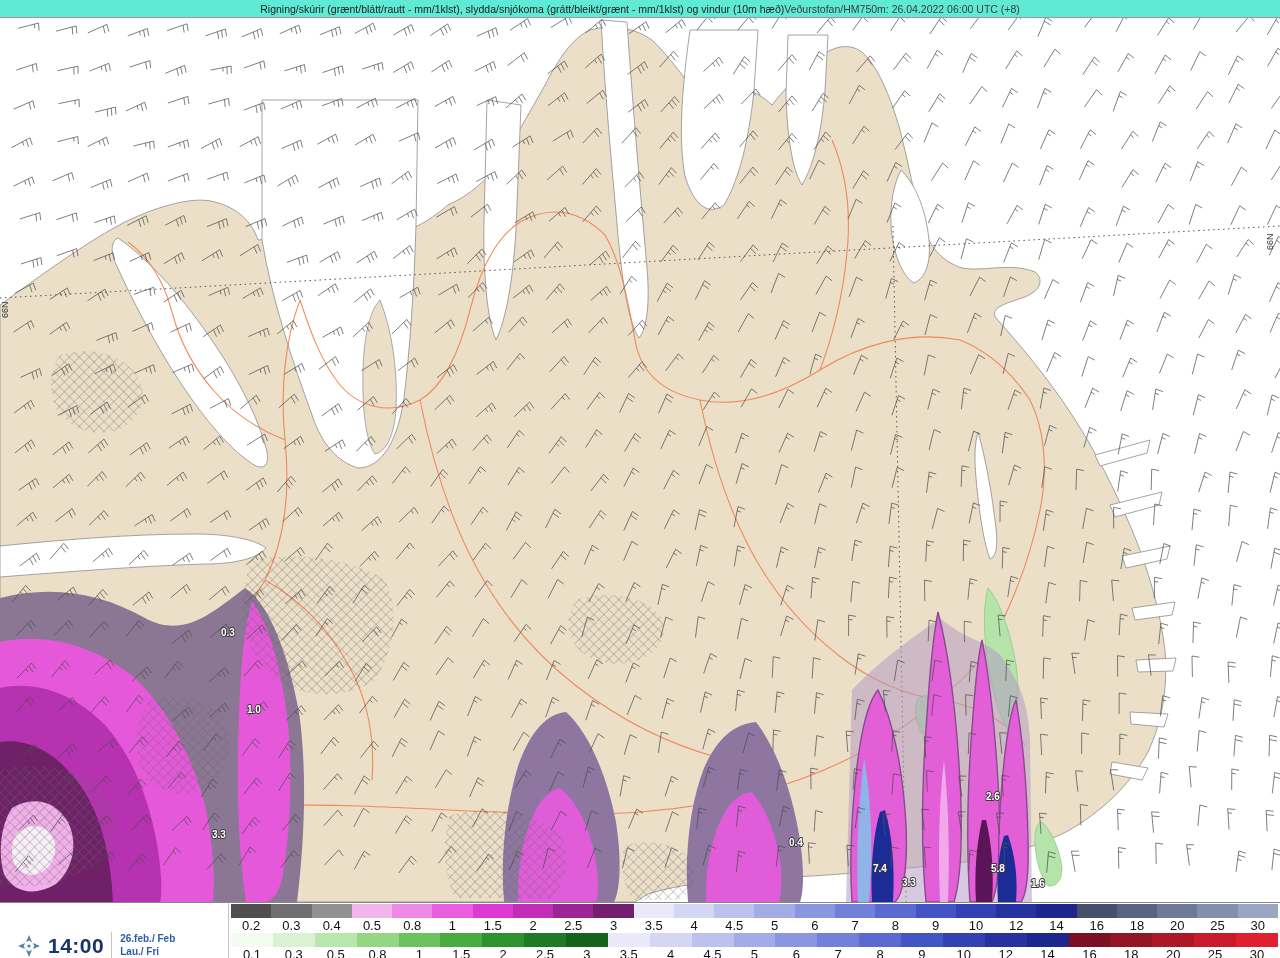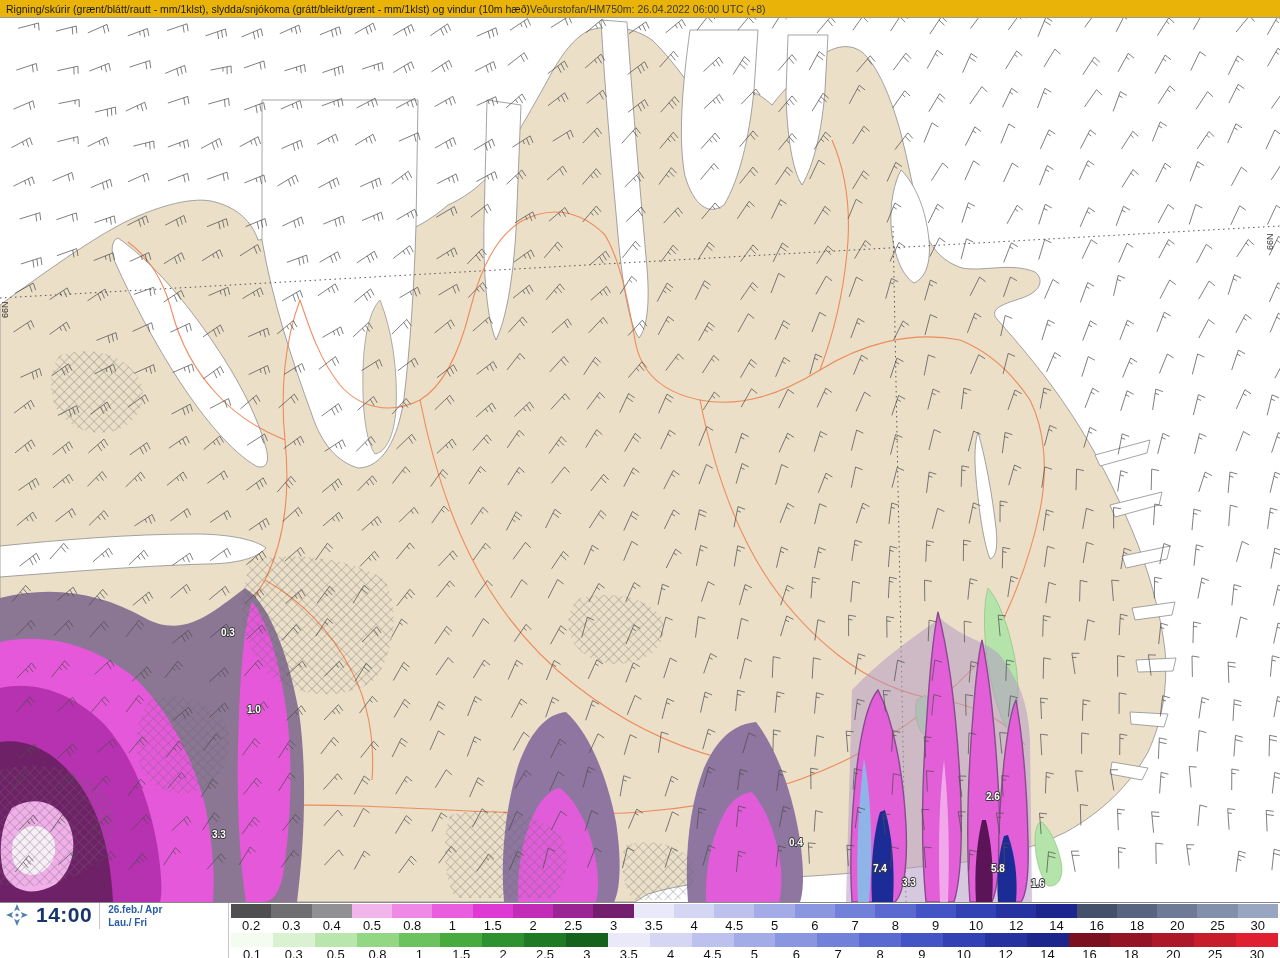--- a/index.html
+++ b/index.html
@@ -1,38 +1,38 @@
 <!DOCTYPE html>
 <html style="--land: #ebdfc8; --sea: #ffffff; --road: #f0814f; --barb: #4c4c4c; --coast: #8d8d8d;"><head>
 <meta charset="utf-8">
 <style>
   :root{
     --land:#ebdfc8; --sea:#ffffff; --road:#f0814f; --barb:#4c4c4c; --coast:#8d8d8d;
   }
   html,body{margin:0;padding:0}
   body{width:1280px;height:958px;overflow:hidden;background:#fff;
        font-family:"Liberation Sans",sans-serif;-webkit-font-smoothing:antialiased}
-  .header{height:18px;background:#eab308;border-bottom:1px solid #9a9a9a;
-          display:flex;justify-content:flex-start;align-items:center;
+  .header{height:18px;background:#5eead4;border-bottom:1px solid #9a9a9a;
+          display:flex;justify-content:center;align-items:center;
           padding:0 6px;font-size:10.5px;color:#1c1c1c;box-sizing:border-box;white-space:nowrap}
   .header .right{color:#3a3a3a}
   .map{position:relative;width:1280px;height:884px;background:var(--sea)}
   svg{display:block}
   .land{fill:var(--land);stroke:var(--coast);stroke-width:0.8}
   .land2{fill:var(--land);stroke:var(--coast);stroke-width:0.7}
   .cut{fill:var(--sea);stroke:var(--coast);stroke-width:0.8}
   .road{stroke:var(--road);stroke-width:1.1;fill:none;opacity:.9}
   .grat{stroke:#555;stroke-width:1;stroke-dasharray:1.5 3.5;fill:none}
   .xhp{fill:url(#xh);opacity:.8}
   #barbs{stroke:var(--barb);stroke-width:0.9;fill:none;opacity:.8}
   .plab{font-family:"Liberation Sans",sans-serif;font-size:10px;font-weight:bold;fill:#ffffff;
         stroke:#3a3a3a;stroke-width:1.8px;paint-order:stroke;stroke-linejoin:round}
   .latlab{font-family:"Liberation Sans",sans-serif;font-size:9px;fill:#333}
   .footer{height:56px;border-top:1px solid #888;display:flex;box-sizing:border-box;background:#fff}
-  .f-left{width:228px;display:flex;align-items:flex-start;gap:7px;padding:0 5px;box-sizing:border-box}
+  .f-left{width:228px;display:flex;align-items:flex-end;gap:7px;padding:0 17px;box-sizing:border-box}
   .time{font-size:21px;font-weight:bold;color:#16356b;letter-spacing:.5px}
   .date{font-size:10px;font-weight:bold;color:#2a5caa;line-height:1.3;
         border-left:1px solid #c5c5c5;padding-left:8px}
   .legend{flex:1;display:flex;flex-direction:column;border-left:1px solid #c5c5c5;padding:1px 2px;box-sizing:border-box}
   .lrow{flex:1;display:flex}
   .cell{flex:1;display:flex;flex-direction:column;min-width:0}
   .sw{height:14px}
   .lb{flex:1;font-size:13px;display:flex;align-items:center;justify-content:center;
       color:#111;background:#fff;overflow:hidden}
 </style>
@@ -160,21 +160,21 @@
       <g fill="#4e7fae">
         <path d="M12,1 L15,8.2 L12,6.6 L9,8.2 Z"></path>
         <path d="M23,12 L15.8,15 L17.4,12 L15.8,9 Z"></path>
         <path d="M12,23 L9,15.8 L12,17.4 L15,15.8 Z"></path>
         <path d="M1,12 L8.2,9 L6.6,12 L8.2,15 Z"></path>
         <circle cx="12" cy="12" r="1.6"></circle>
       </g>
     </svg>
     <span class="time">14:00</span>
     <span class="date">
-      <span>26.feb./ Apr</span><br>
+      <span>26.feb./ Feb</span><br>
       <span>Lau./ Fri</span>
     </span>
   </div>
   <div class="legend">
     <div class="lrow" id="snowRow">
         <div class="cell">
           <div class="sw" style="background: rgb(79, 79, 82);"></div>
           <div class="lb">0.2</div>
         </div>
         <div class="cell">

